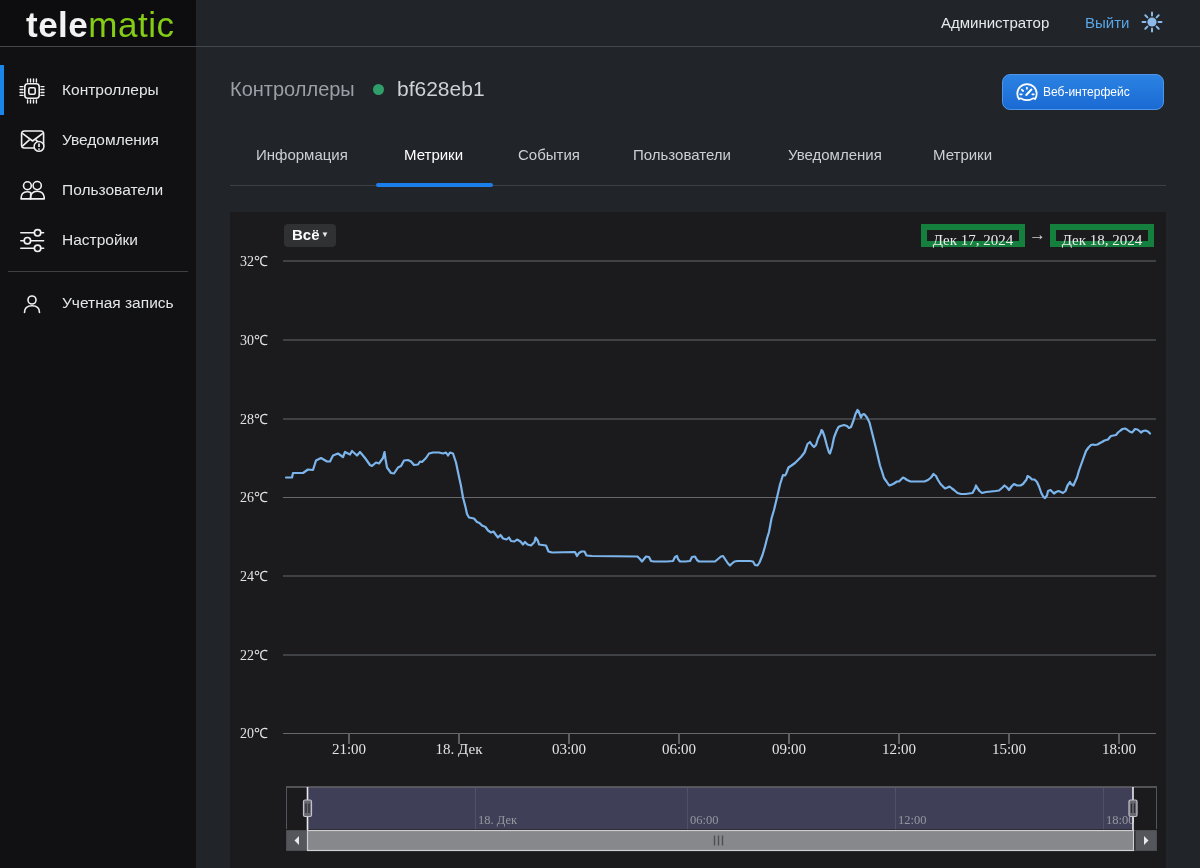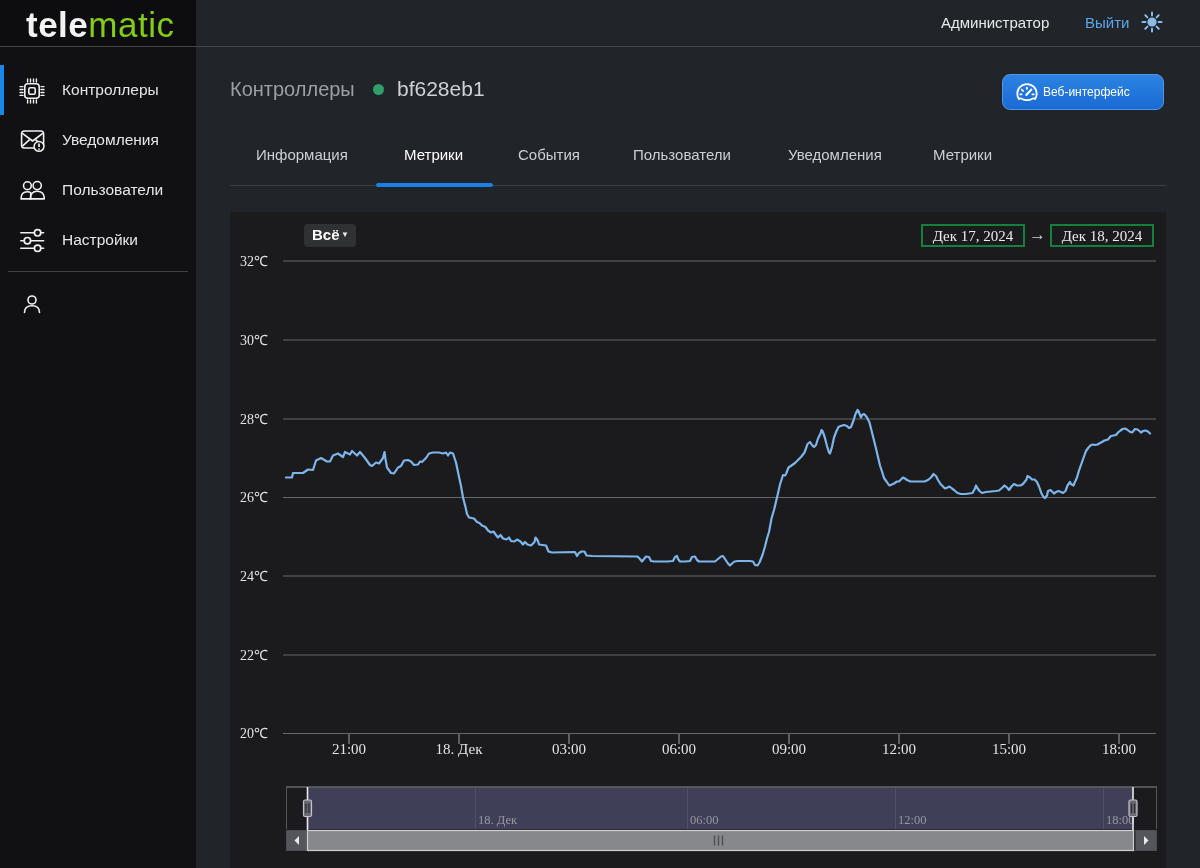--- a/index.html
+++ b/index.html
@@ -23,24 +23,24 @@
   #webbtn{left:1002px;top:74px;width:162px;height:36px;border-radius:8px;
      background:linear-gradient(#2b83e2,#1a6ad4);border:1px solid #5096e8;box-sizing:border-box;}
   #webbtn span{position:absolute;left:40px;top:0;line-height:34px;font-size:12px;color:#fff;}
   #webbtn svg{position:absolute;left:13px;top:7px;}
   .tab{top:146px;height:24px;font-size:15px;color:#ccd0d5;}
   .tab.active{color:#ffffff;}
   #tabline{left:230px;top:185px;width:936px;height:1px;background:#3c4045;}
   #tabunder{left:376px;top:182.5px;width:117px;height:4.5px;background:#1a7fe8;border-radius:2px;}
   #panel{left:230px;top:212px;width:936px;height:656px;background:#1b1b1d;}
   #vsebtn{left:284px;top:224px;width:52px;height:23px;background:#303133;border-radius:4px;
-      color:#fdfdfd;font-size:15px;font-weight:700;text-align:left;margin-left:20px;}
+      color:#fdfdfd;font-size:15px;font-weight:700;text-align:left;}
   #vsebtn .t{position:absolute;left:8px;top:0;line-height:22px;}
   #vsebtn .c{position:absolute;left:37px;top:0;line-height:22px;font-size:8px;color:#e8e8e8;}
-  .datebox{top:224px;width:104px;height:23px;border:2px solid #15803d;box-sizing:border-box;
+  .datebox{top:224px;width:104px;height:23px;border:6px solid #15803d;box-sizing:border-box;
      font-family:"Liberation Serif",serif;font-size:15px;color:#ebebee;text-align:center;line-height:21px;}
   #db1{left:921px;} #db2{left:1050px;}
   #dbarrow{left:1029px;top:223px;width:16px;height:23px;color:#cfcfd2;font-size:17px;line-height:23px;}
   .axlab{font-family:"Liberation Serif",serif;font-size:14px;fill:#e3e3e6;}
   .xlab{font-family:"Liberation Serif",serif;font-size:15px;fill:#e3e3e6;}
   .navlab{font-family:"Liberation Serif",serif;font-size:12.5px;fill:#97979f;}
 </style></head>
 <body>
 <div class="abs" id="sidebar"></div>
 <div class="abs" id="logobox"></div>
@@ -118,20 +118,21 @@
       <circle cx="18.6" cy="20.3" r="3.2" fill="#111113" stroke-width="1.7"></circle>
  </svg>
  <div class="mtext">Настройки</div>
   </div>
 <div class="abs" id="sep"></div>
 <div class="abs menuitem" style="top:278px">
  <svg width="26" height="26" viewBox="0 0 26 26" fill="none" stroke="#f0f0f0" stroke-width="1.6" stroke-linecap="round">
   <circle cx="13" cy="9" r="4"></circle>
   <path d="M5.5 21.5 C5.5 17 8.8 14.8 13 14.8 C17.2 14.8 20.5 17 20.5 21.5"></path>
  </svg>
+ <div class="mtext">Учетная запись</div>
   </div>
 <div class="abs" id="pagetitle">Контроллеры</div>
 <div class="abs" id="greendot"></div>
 <div class="abs" id="ctrlid">bf628eb1</div>
 <div class="abs" id="webbtn">
  <svg width="22" height="22" viewBox="0 0 24 24" fill="none" stroke="#fff" stroke-width="1.9" stroke-linecap="round">
   <path d="M3.2 18.5 C2 16.7 1.4 14.9 1.4 12.8 C1.4 6.9 6.1 2.2 12 2.2 C17.9 2.2 22.6 6.9 22.6 12.8 C22.6 14.9 22 16.7 20.8 18.5 C19.6 17.6 18 17.9 17 18.7 C15.7 19.7 14 19.8 12 19.8 C10 19.8 8.3 19.7 7 18.7 C6 17.9 4.4 17.6 3.2 18.5 Z"></path>
   <line x1="11.2" y1="14.2" x2="16.8" y2="8.2" stroke-width="2.2"></line>
   <line x1="6.2" y1="8.4" x2="7.8" y2="9.8"></line>
   <line x1="11.9" y1="6.2" x2="11.9" y2="7.4"></line>

